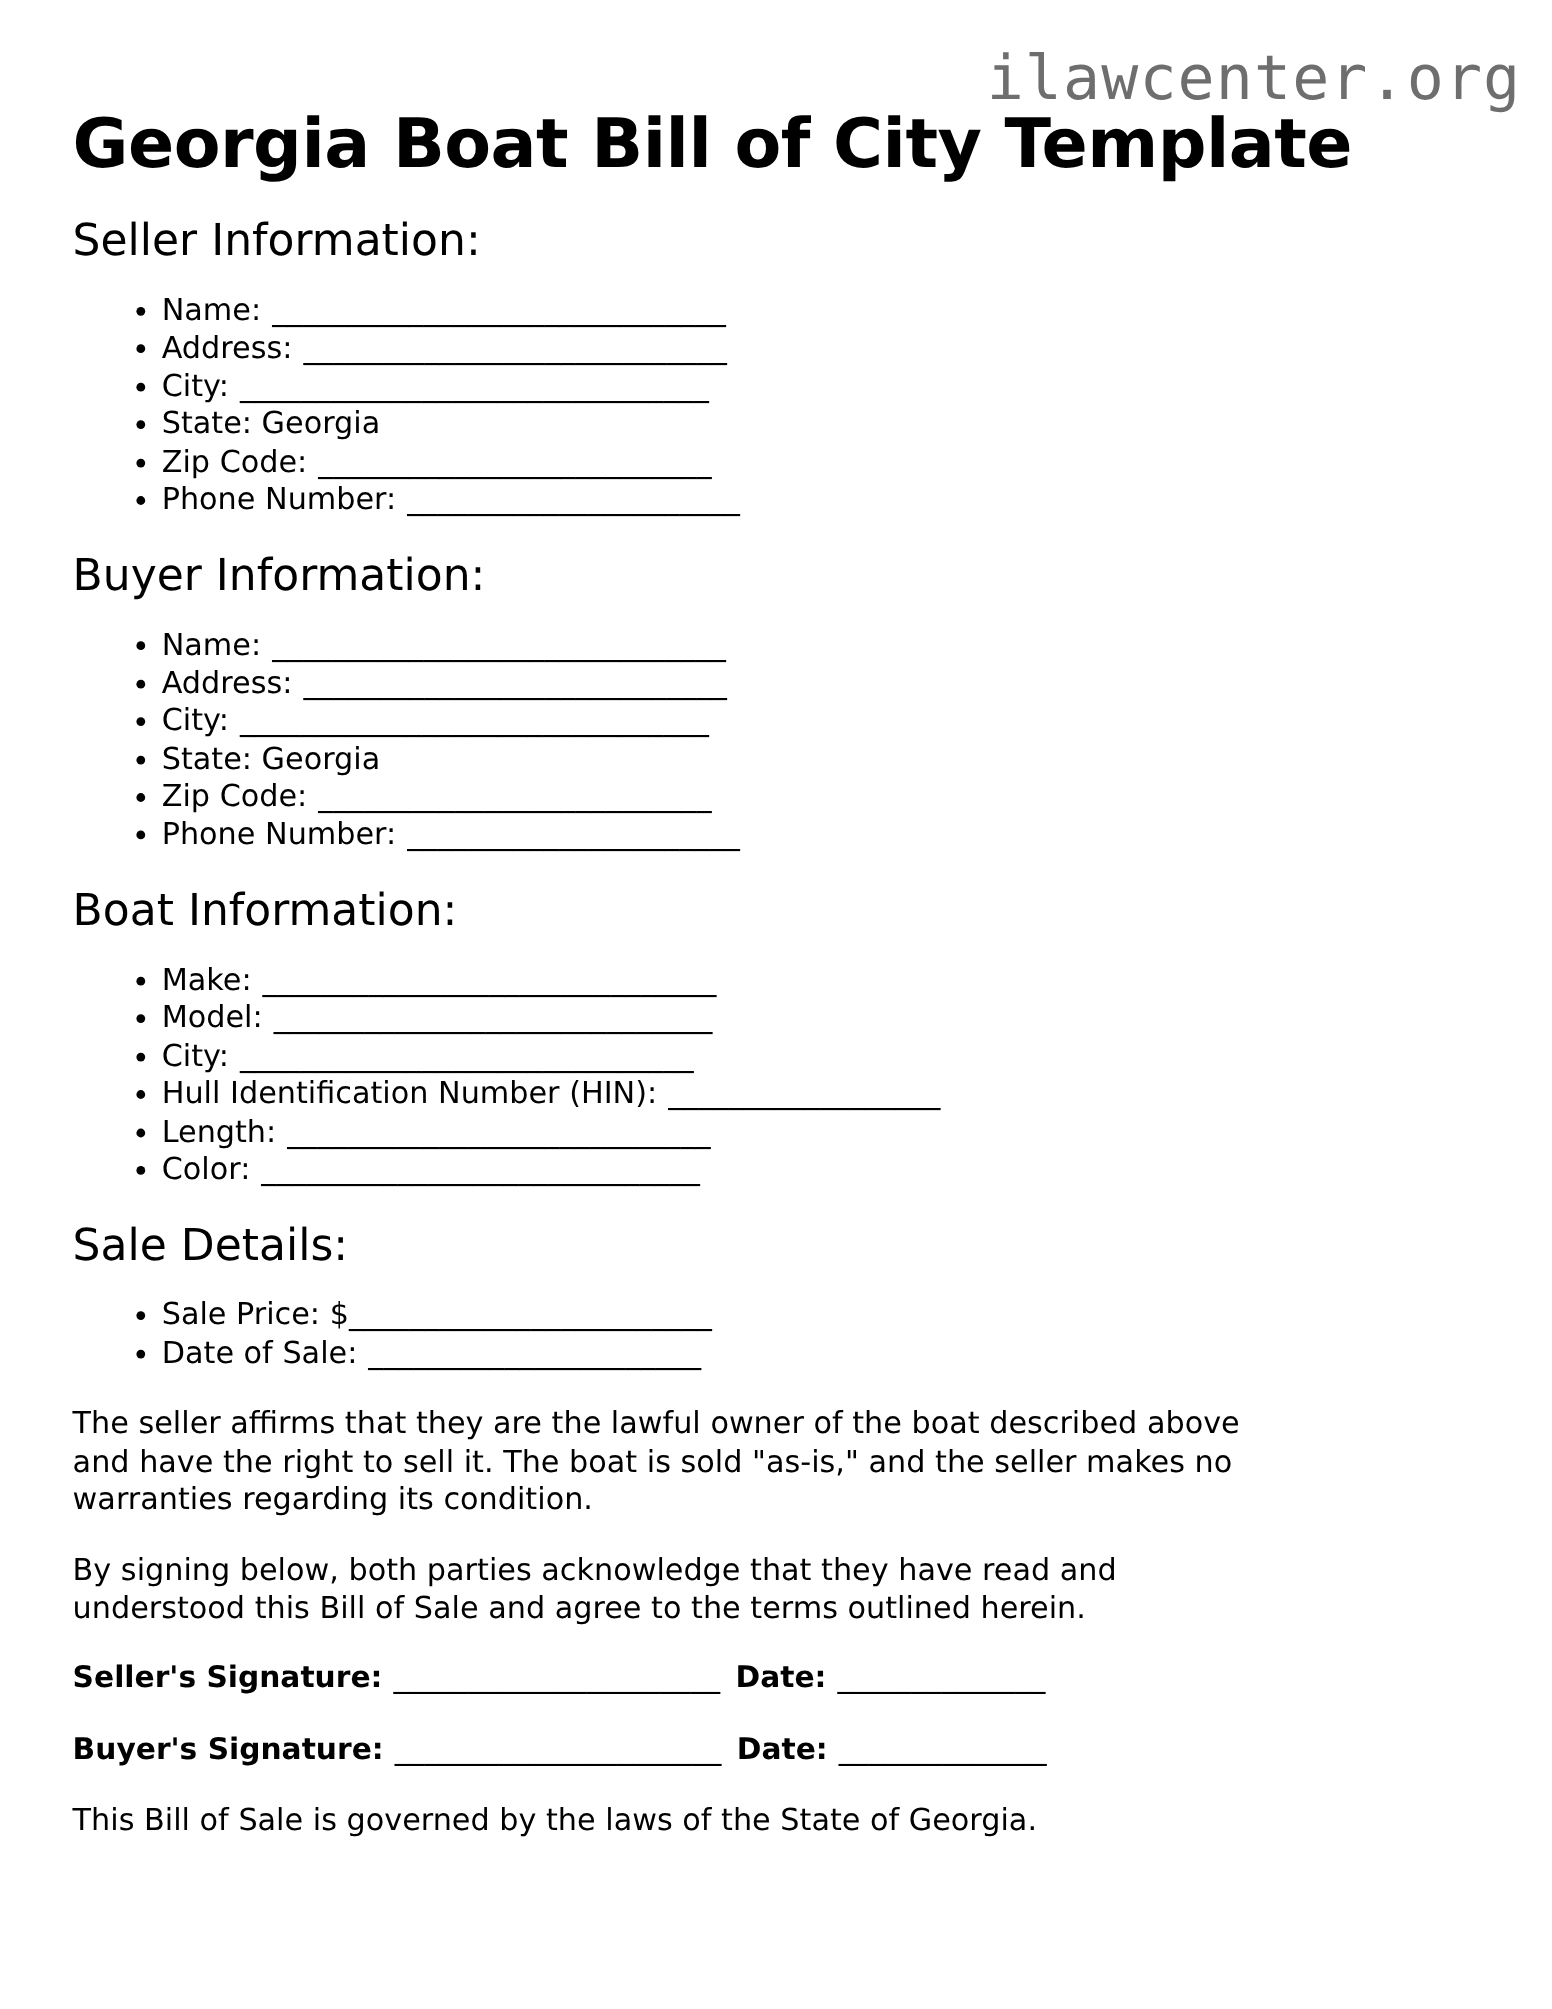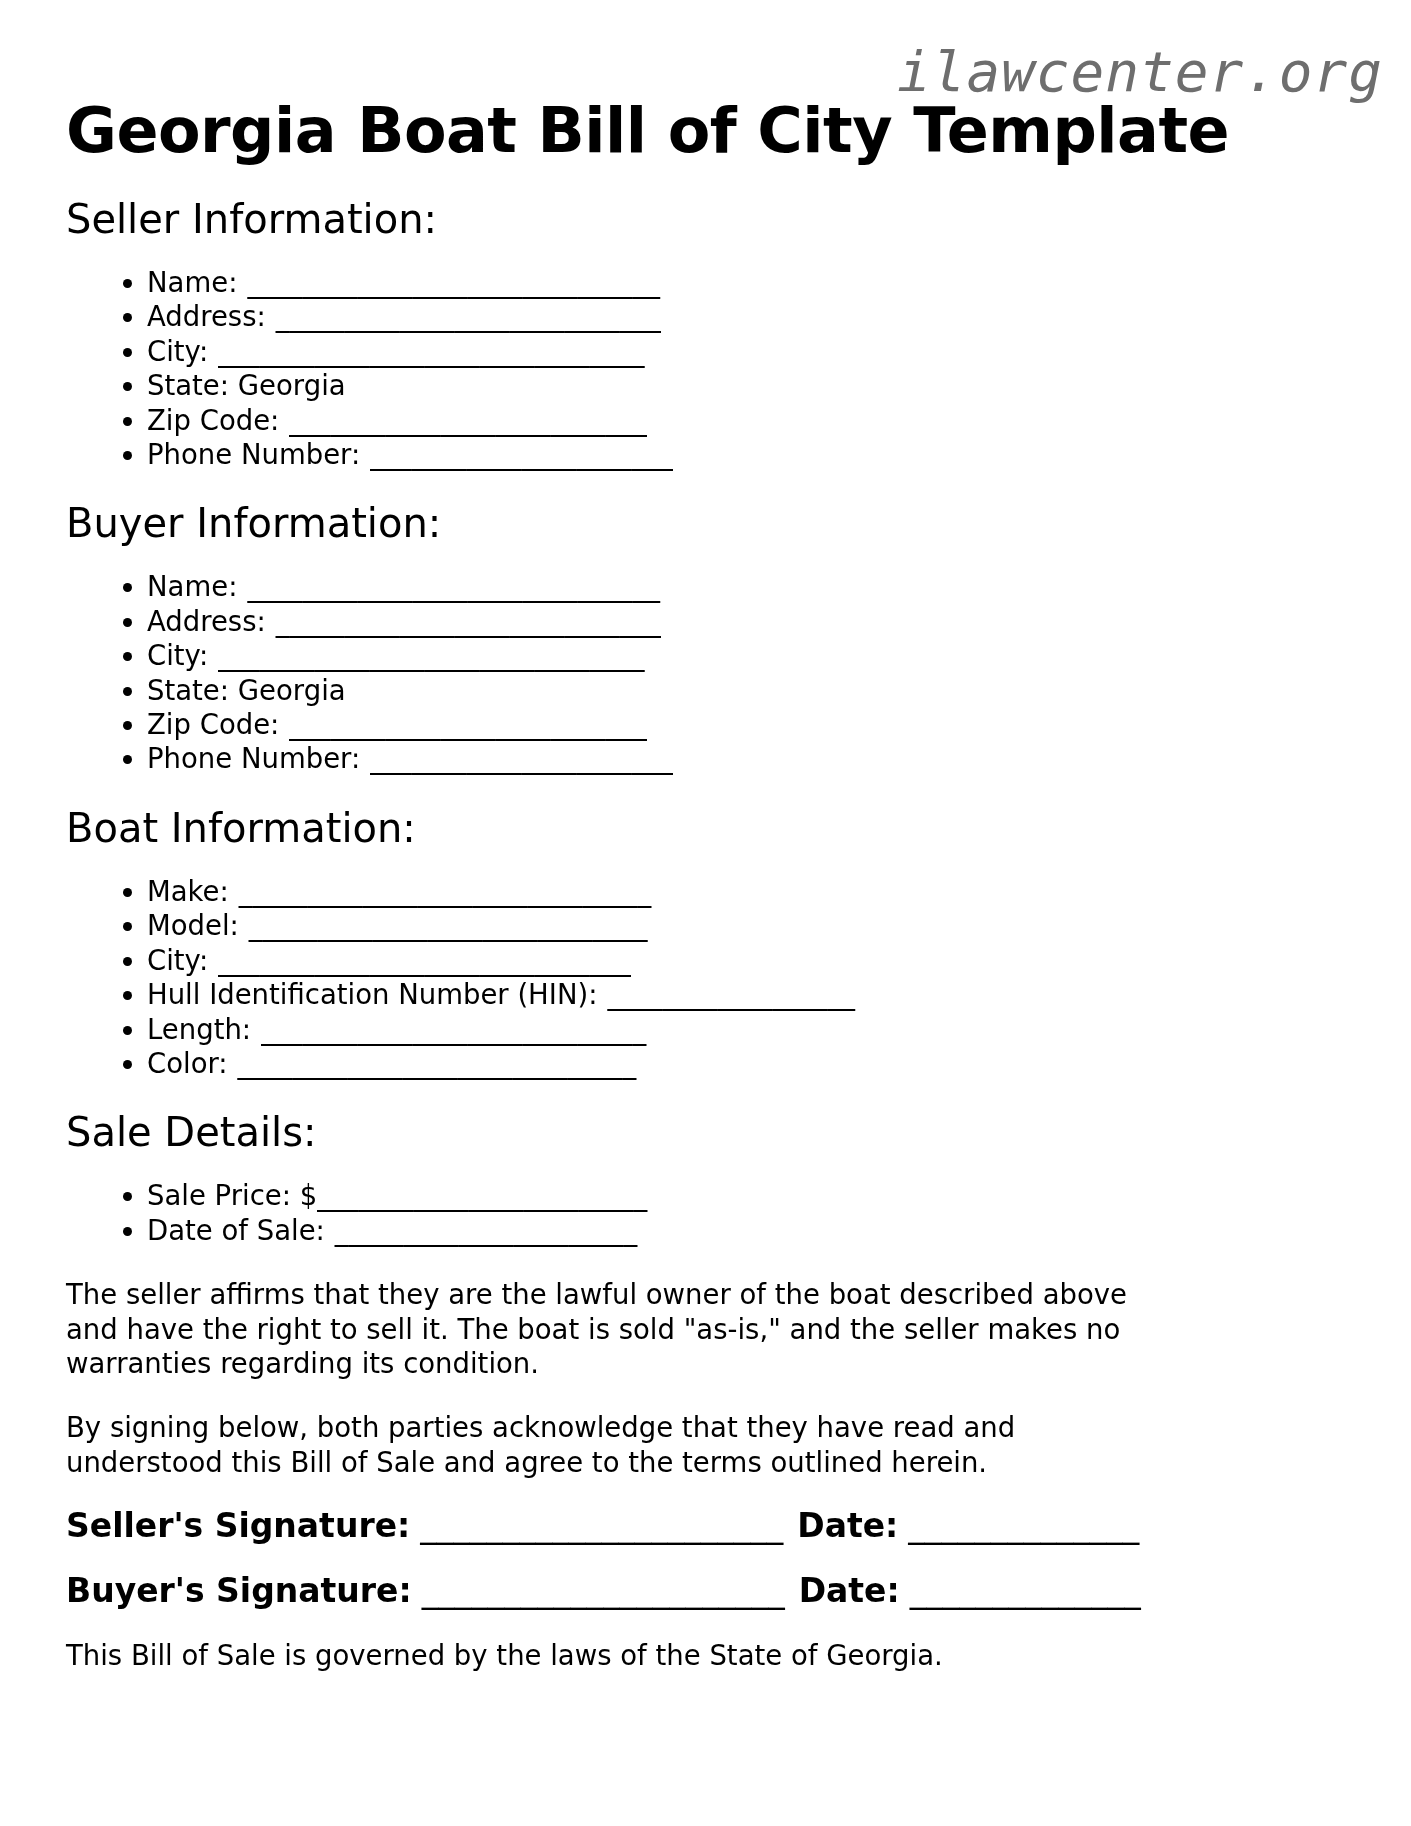--- a/index.html
+++ b/index.html
@@ -21,21 +21,20 @@
   .logo {
     position: absolute;
     top: 44px;
     right: 28px;
     font-family: "DejaVu Sans Mono", monospace;
     font-size: 56px;
     line-height: 1;
     color: #6e6e6e;
     letter-spacing: 1px;
     white-space: nowrap;
-    font-style: italic;
   }
   h1.doc-title {
     font-size: 62px;
     line-height: 72px;
     font-weight: bold;
     margin: 95px 0 0 0;
     letter-spacing: -0.5px;
     white-space: nowrap;
   }
   p.body-text {
@@ -63,21 +62,21 @@
   }
   .blank {
     white-space: nowrap;
     margin-left: 10px;
     letter-spacing: 0;
   }
   li.no-gap .blank {
     margin-left: 0;
   }
   p.sig-row {
-    font-size: 33px;
+    font-size: 27px;
     line-height: 34.4px;
     margin: 30px 0;
     font-weight: bold;
   }
   p.sig-row .blank {
     font-weight: normal;
     margin-left: 10px;
     margin-right: 12px;
   }
   p.sig-row .date-label {

